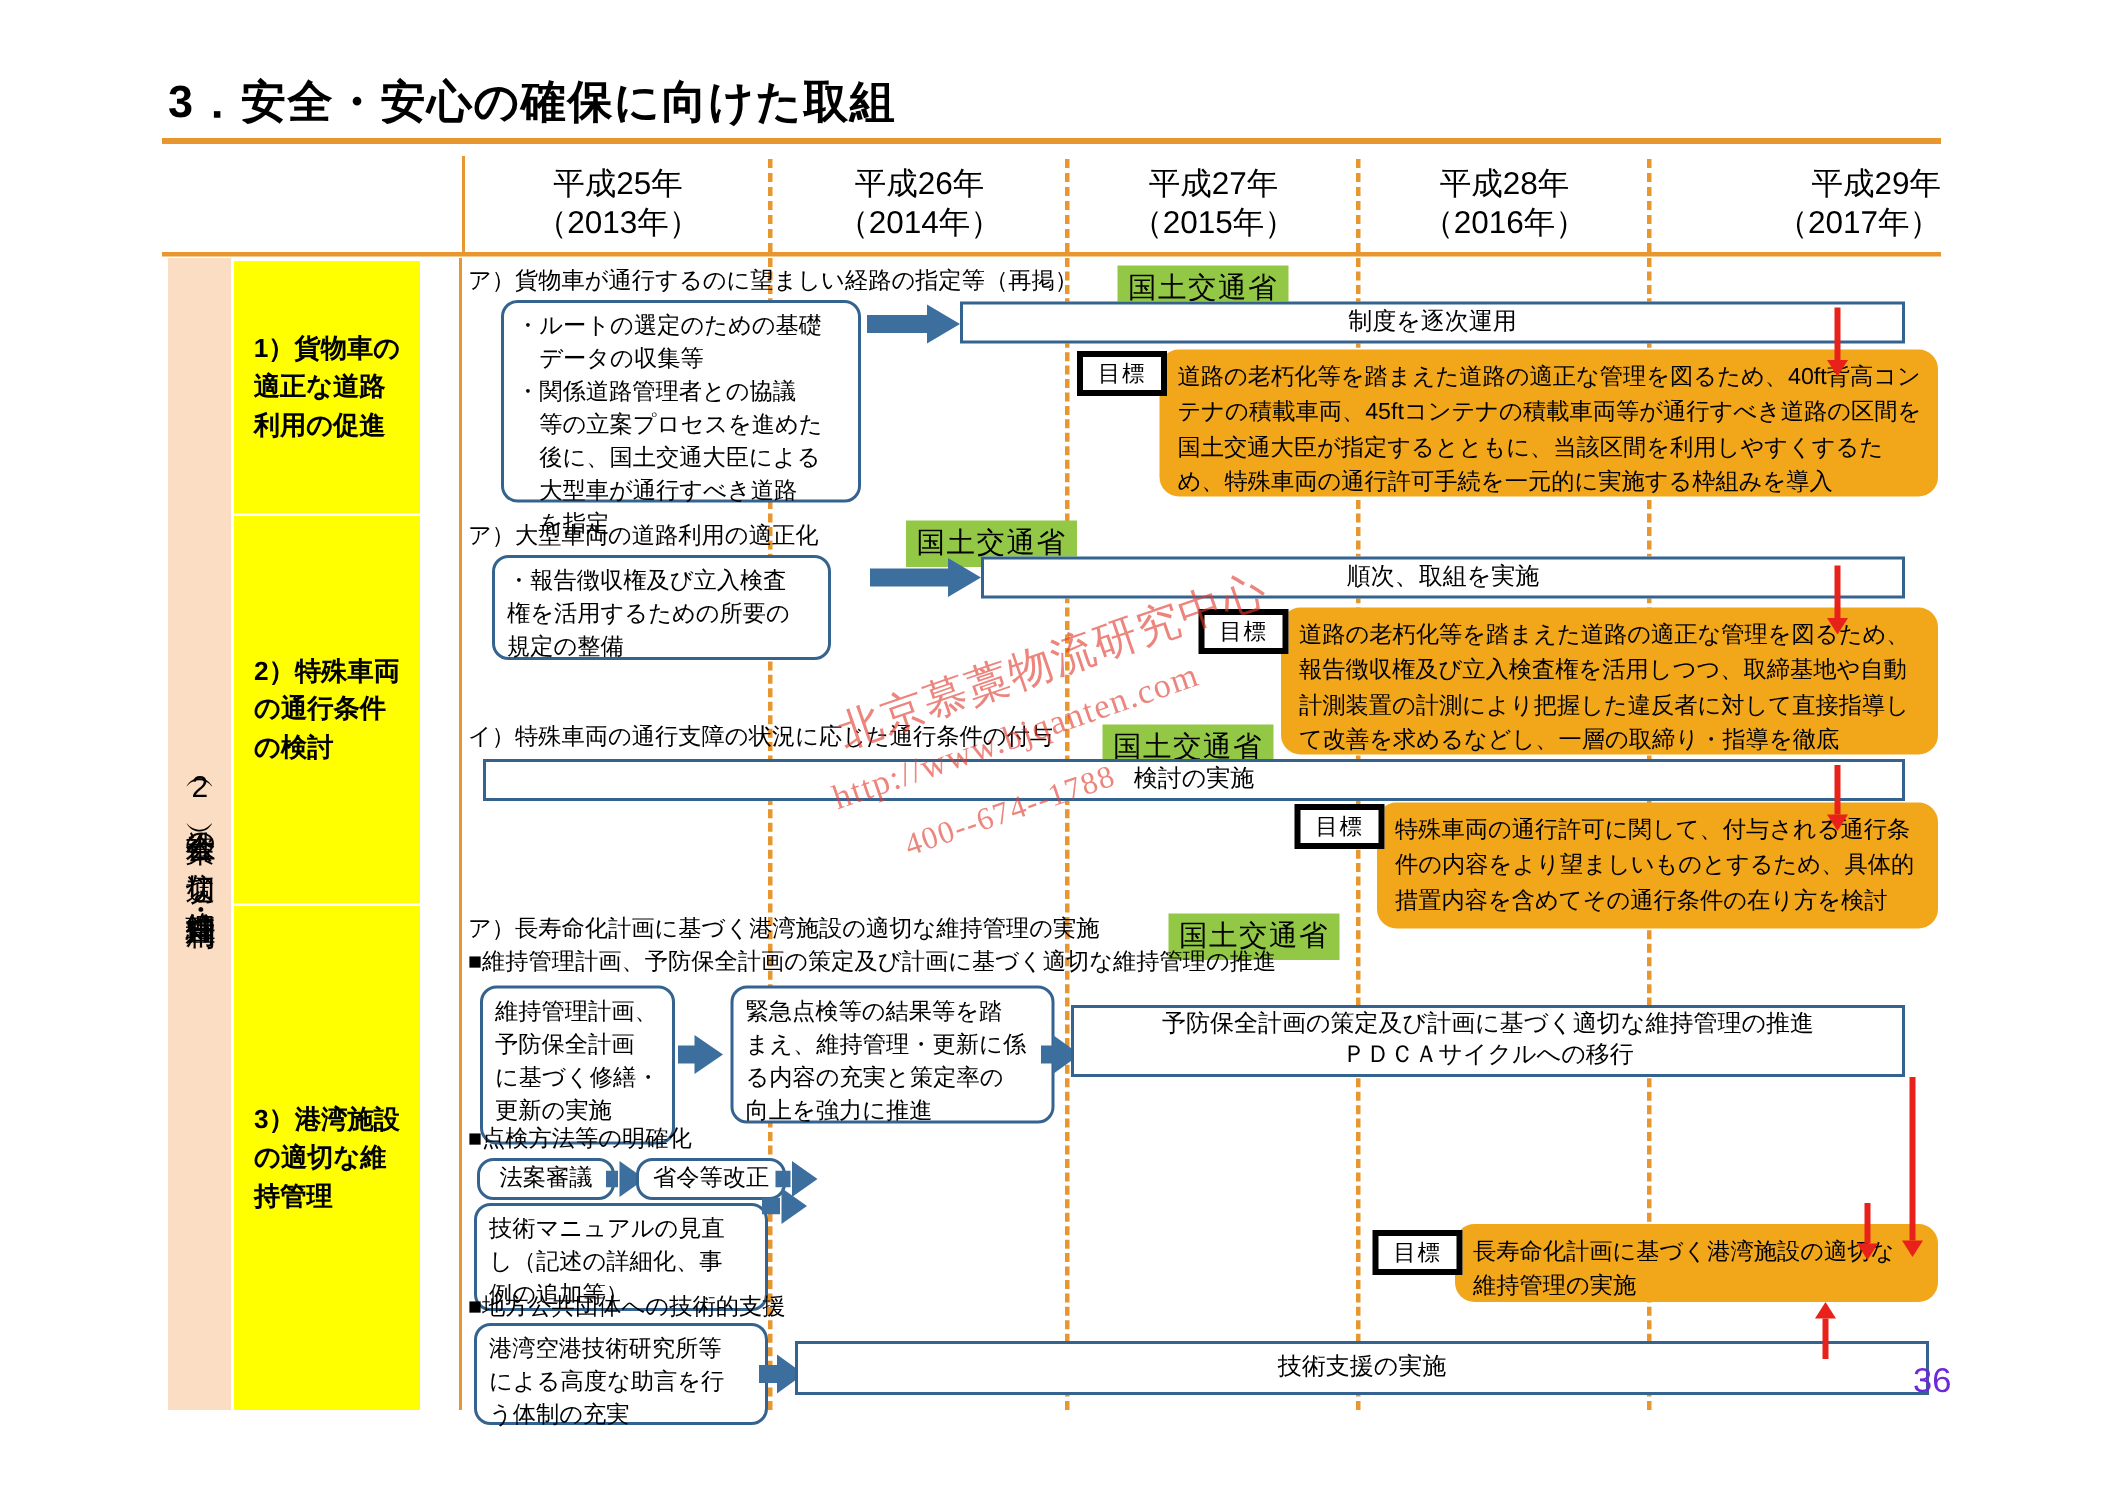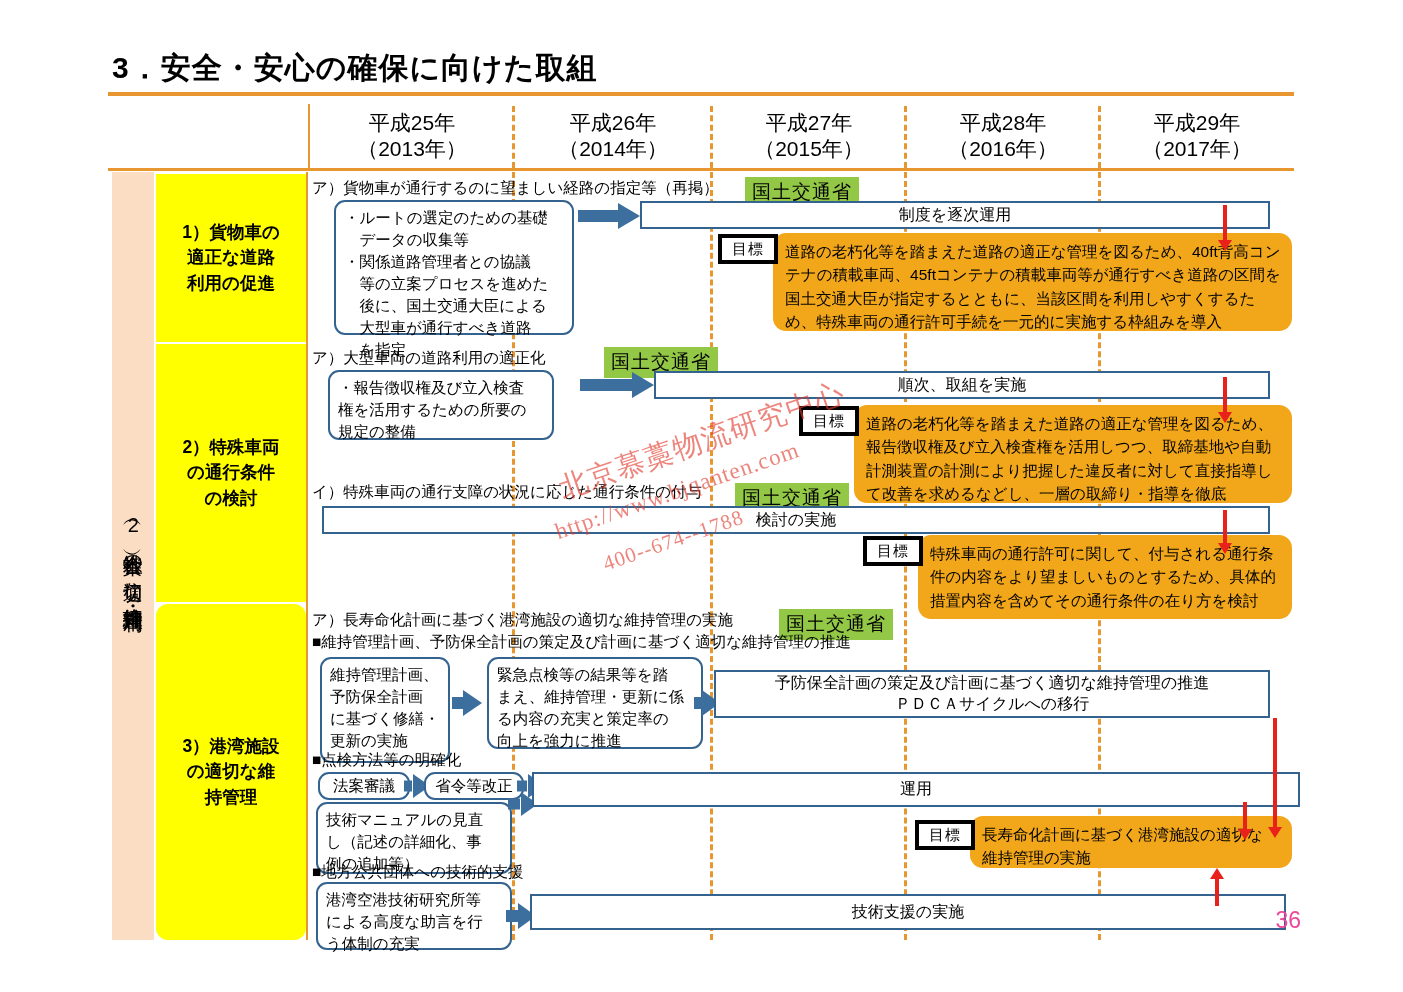--- a/index.html
+++ b/index.html
@@ -49,24 +49,24 @@
   .catcol-text {
     position: absolute; left: 112px; top: 172px; width: 42px; height: 768px;
     display: flex; align-items: center; justify-content: center;
     font-size: 20px; color: #000; line-height: 1.32; letter-spacing: 1px;
     writing-mode: vertical-rl; text-orientation: upright;
     white-space: pre;
   }
 
   
   .subcell {
-    position: absolute; left: 156px; width: 150px;
+    position: absolute; left: 156px; width: 124px;
     background: #ffff00;
     display: flex; align-items: center; justify-content: center;
-    text-align: center; font-size: 17.5px; font-weight: 700; color: #000;
+    text-align: left; font-size: 17.5px; font-weight: 700; color: #000;
     line-height: 1.45; letter-spacing: 0px;
   }
   .subcell span { display: block; }
 
   
   .lbl {
     position: absolute; font-size: 15.5px; color: #000; white-space: nowrap;
     line-height: 1.3;
   }
 
@@ -127,21 +127,21 @@
   }
   .redarrow .rhead {
     position: absolute; left: 0; width: 0; height: 0; border-style: solid;
   }
   .redarrow.down .rhead { bottom: 0; border-width: 11px 7px 0 7px; border-color: #e8211a transparent transparent transparent; }
   .redarrow.up .rhead   { top: 0;    border-width: 0 7px 11px 7px; border-color: transparent transparent #e8211a transparent; }
 
   
   .pagenum {
     position: absolute; right: 102px; bottom: 58px;
-    font-size: 23px; color: #ec4899;
+    font-size: 23px; color: #6d28d9;
   }
 
   
   .wm {
     position: absolute; color: #e23b2e; opacity: .62;
     font-family: "Liberation Serif", "DejaVu Serif", serif;
     white-space: nowrap; pointer-events: none; z-index: 40;
     transform-origin: left center;
   }
   .wm.l1 { left: 560px; top: 470px; font-size: 29px; transform: rotate(-19deg); letter-spacing: 1px; }
@@ -168,21 +168,21 @@
     <div>（2014年）</div>
   </div>
   <div class="yearhead" style="left:712px;width:194px;">
     <div>平成27年</div>
     <div>（2015年）</div>
   </div>
   <div class="yearhead" style="left:906px;width:194px;">
     <div>平成28年</div>
     <div>（2016年）</div>
   </div>
-  <div class="yearhead" style="left:1100px;width:194px;">
+  <div class="yearhead" style="left:1100px;width:194px;align-items:flex-end;">
     <div>平成29年</div>
     <div>（2017年）</div>
   </div>
 
   <div class="vdash" style="left:512px;top:106px;height:62px;"></div>
   <div class="vdash" style="left:710px;top:106px;height:62px;"></div>
   <div class="vdash" style="left:904px;top:106px;height:62px;"></div>
   <div class="vdash" style="left:1098px;top:106px;height:62px;"></div>
 
   <div class="vdash" style="left:512px;top:172px;height:768px;"></div>
@@ -201,21 +201,21 @@
       <span>利用の促進</span>
     </div>
   </div>
   <div class="subcell" style="top:344px;height:258px;">
     <div>
       <span>2）特殊車両</span>
       <span>の通行条件</span>
       <span>の検討</span>
     </div>
   </div>
-  <div class="subcell" style="top:604px;height:336px;border-radius:12px;">
+  <div class="subcell" style="top:604px;height:336px;">
     <div>
       <span>3）港湾施設</span>
       <span>の適切な維</span>
       <span>持管理</span>
     </div>
   </div>
 
   <div class="lbl" style="left:312px;top:178px;">ア）貨物車が通行するのに望ましい経路の指定等（再掲）</div>
   <div class="mintag" style="left:745px;top:177px;">国土交通省</div>
 
@@ -318,21 +318,20 @@
   </div>
 
   <div class="bbox" style="left:316px;top:802px;width:196px;height:72px;">技術マニュアルの見直
 し（記述の詳細化、事
 例の追加等）</div>
   <div class="arrow" style="left:508px;top:792px;width:30px;height:24px;">
     <div class="shaft" style="width:12px;height:11px;"></div>
     <div class="head" style="border-width:12px 0 12px 17px;"></div>
   </div>
 
-  <div class="hbar" style="left:532px;top:772px;width:768px;height:35px;">運用</div>
 
   <div class="moku" style="left:915px;top:820px;width:60px;height:30px;">目標</div>
   <div class="orangebox" style="left:970px;top:816px;width:322px;height:52px;white-space:pre-line;">長寿命化計画に基づく港湾施設の適切な
 維持管理の実施</div>
 
   <div class="redarrow down" style="left:1238px;top:802px;height:38px;">
     <div class="rshaft" style="height:27px;"></div>
     <div class="rhead"></div>
   </div>
   <div class="redarrow down" style="left:1268px;top:718px;height:120px;">

